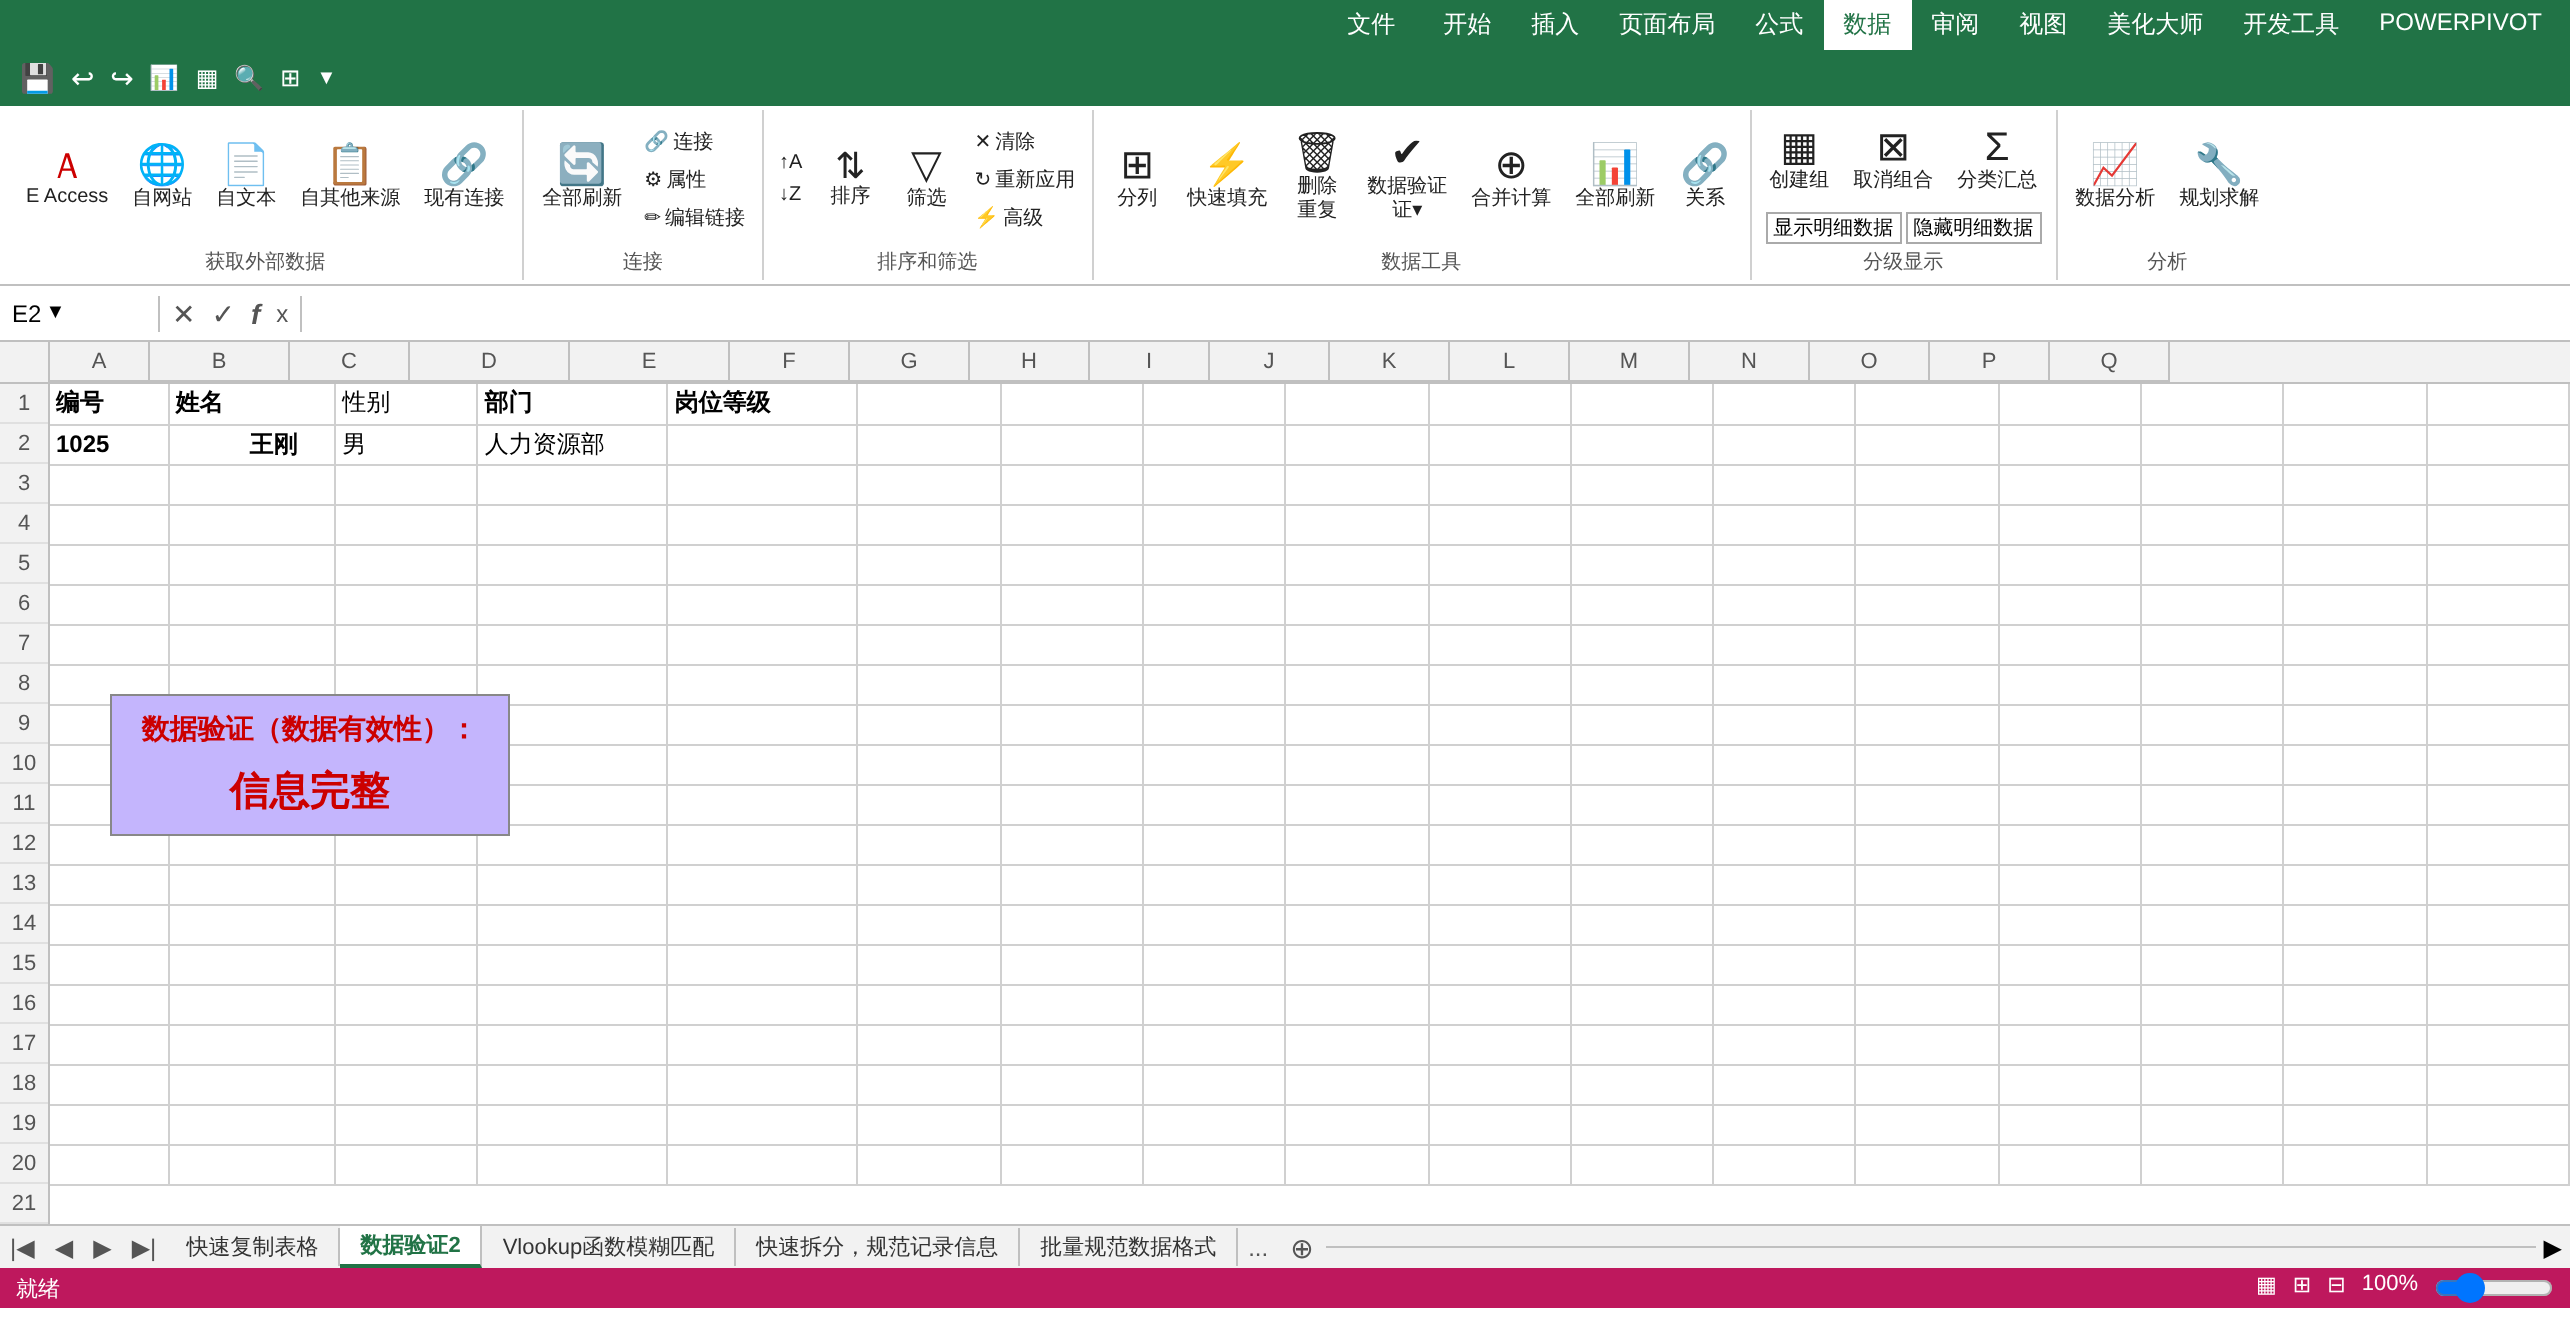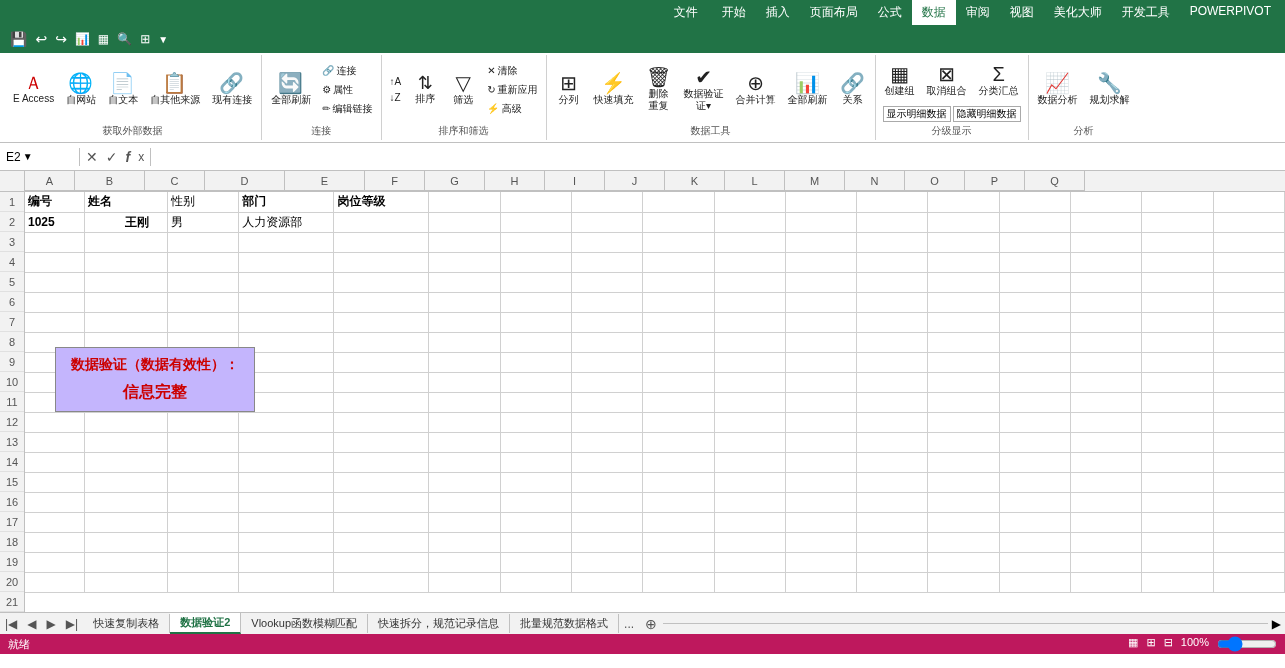--- a/index.html
+++ b/index.html
@@ -695,21 +695,21 @@
               <td></td>
               <td></td>
               <td></td>
               <td></td>
             </tr>
       </tbody>
         </table>
 
       <div class="annotation-box" style="top:155px;left:30px;">
         <div style="color:#cc0000;font-size:14px;font-weight:bold;margin-bottom:8px;">数据验证（数据有效性）：</div>
-        <div style="color:#cc0000;font-size:16px;font-weight:bold;">信息完整</div>
+        <div style="color:#cc0000;font-size:20px;font-weight:bold;">信息完整</div>
       </div>
     </div>
   </div>
 </div>
 
 <div class="tab-bar">
   <span class="tab-nav-btn">|◀</span>
   <span class="tab-nav-btn">◀</span>
   <span class="tab-nav-btn">▶</span>
   <span class="tab-nav-btn">▶|</span>

